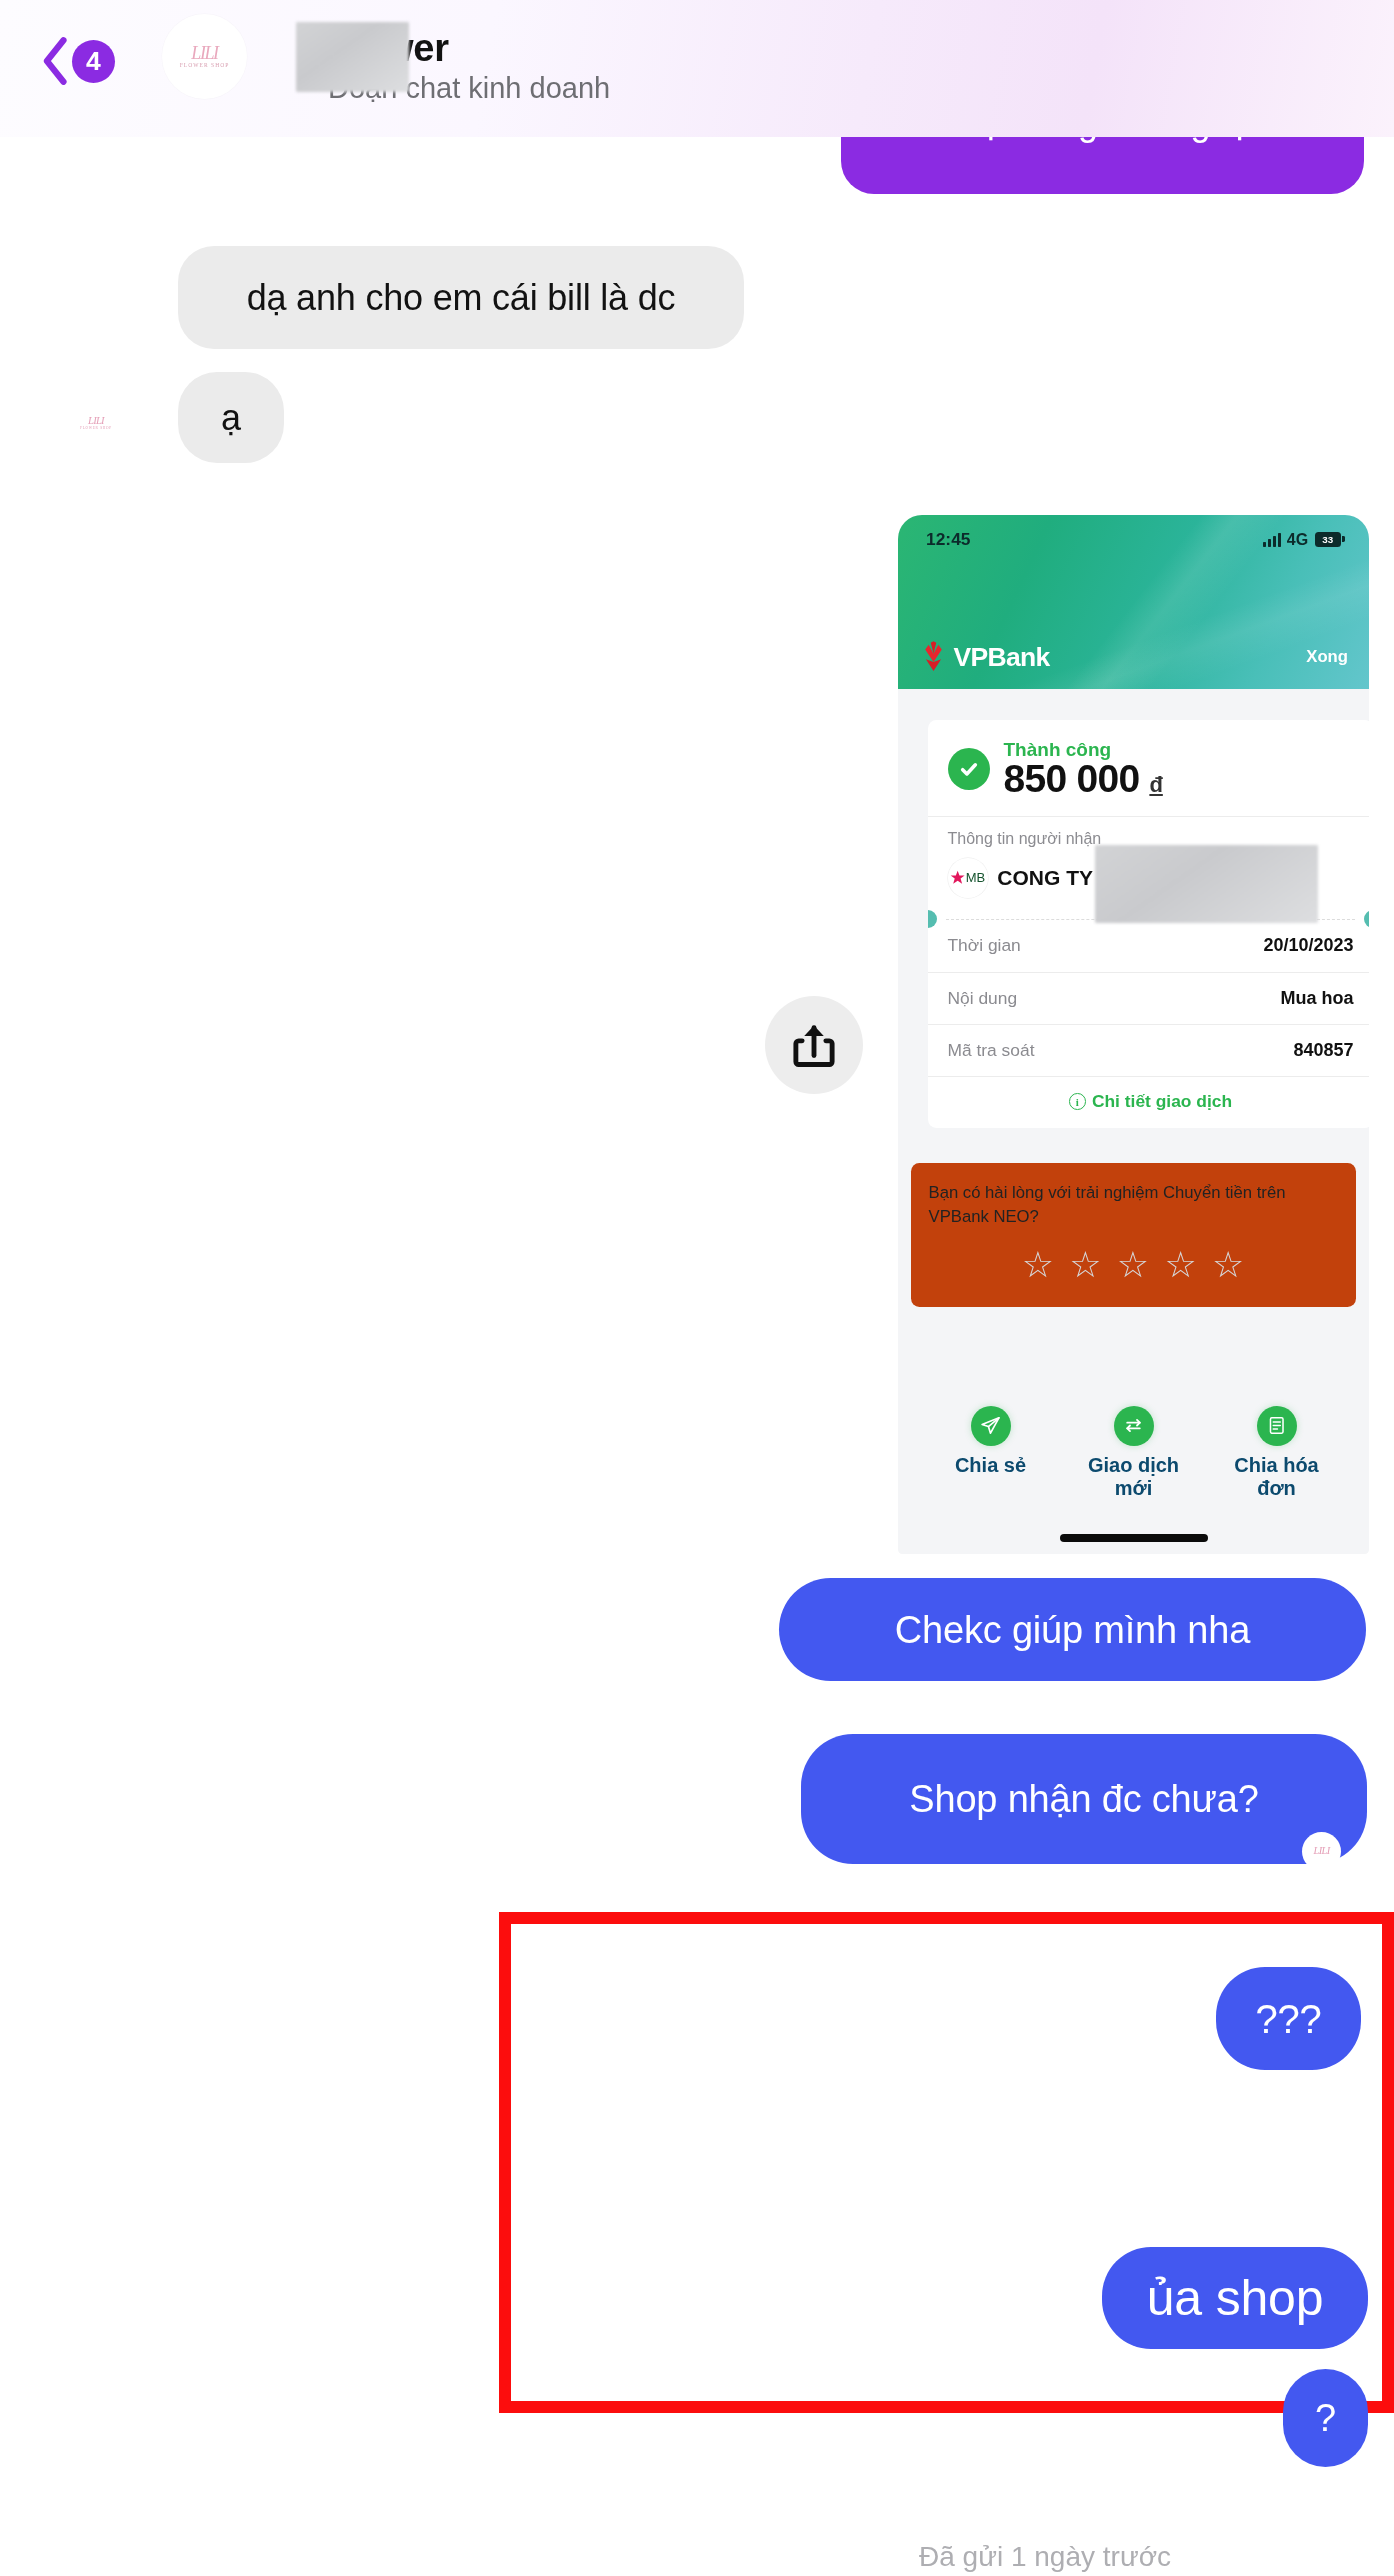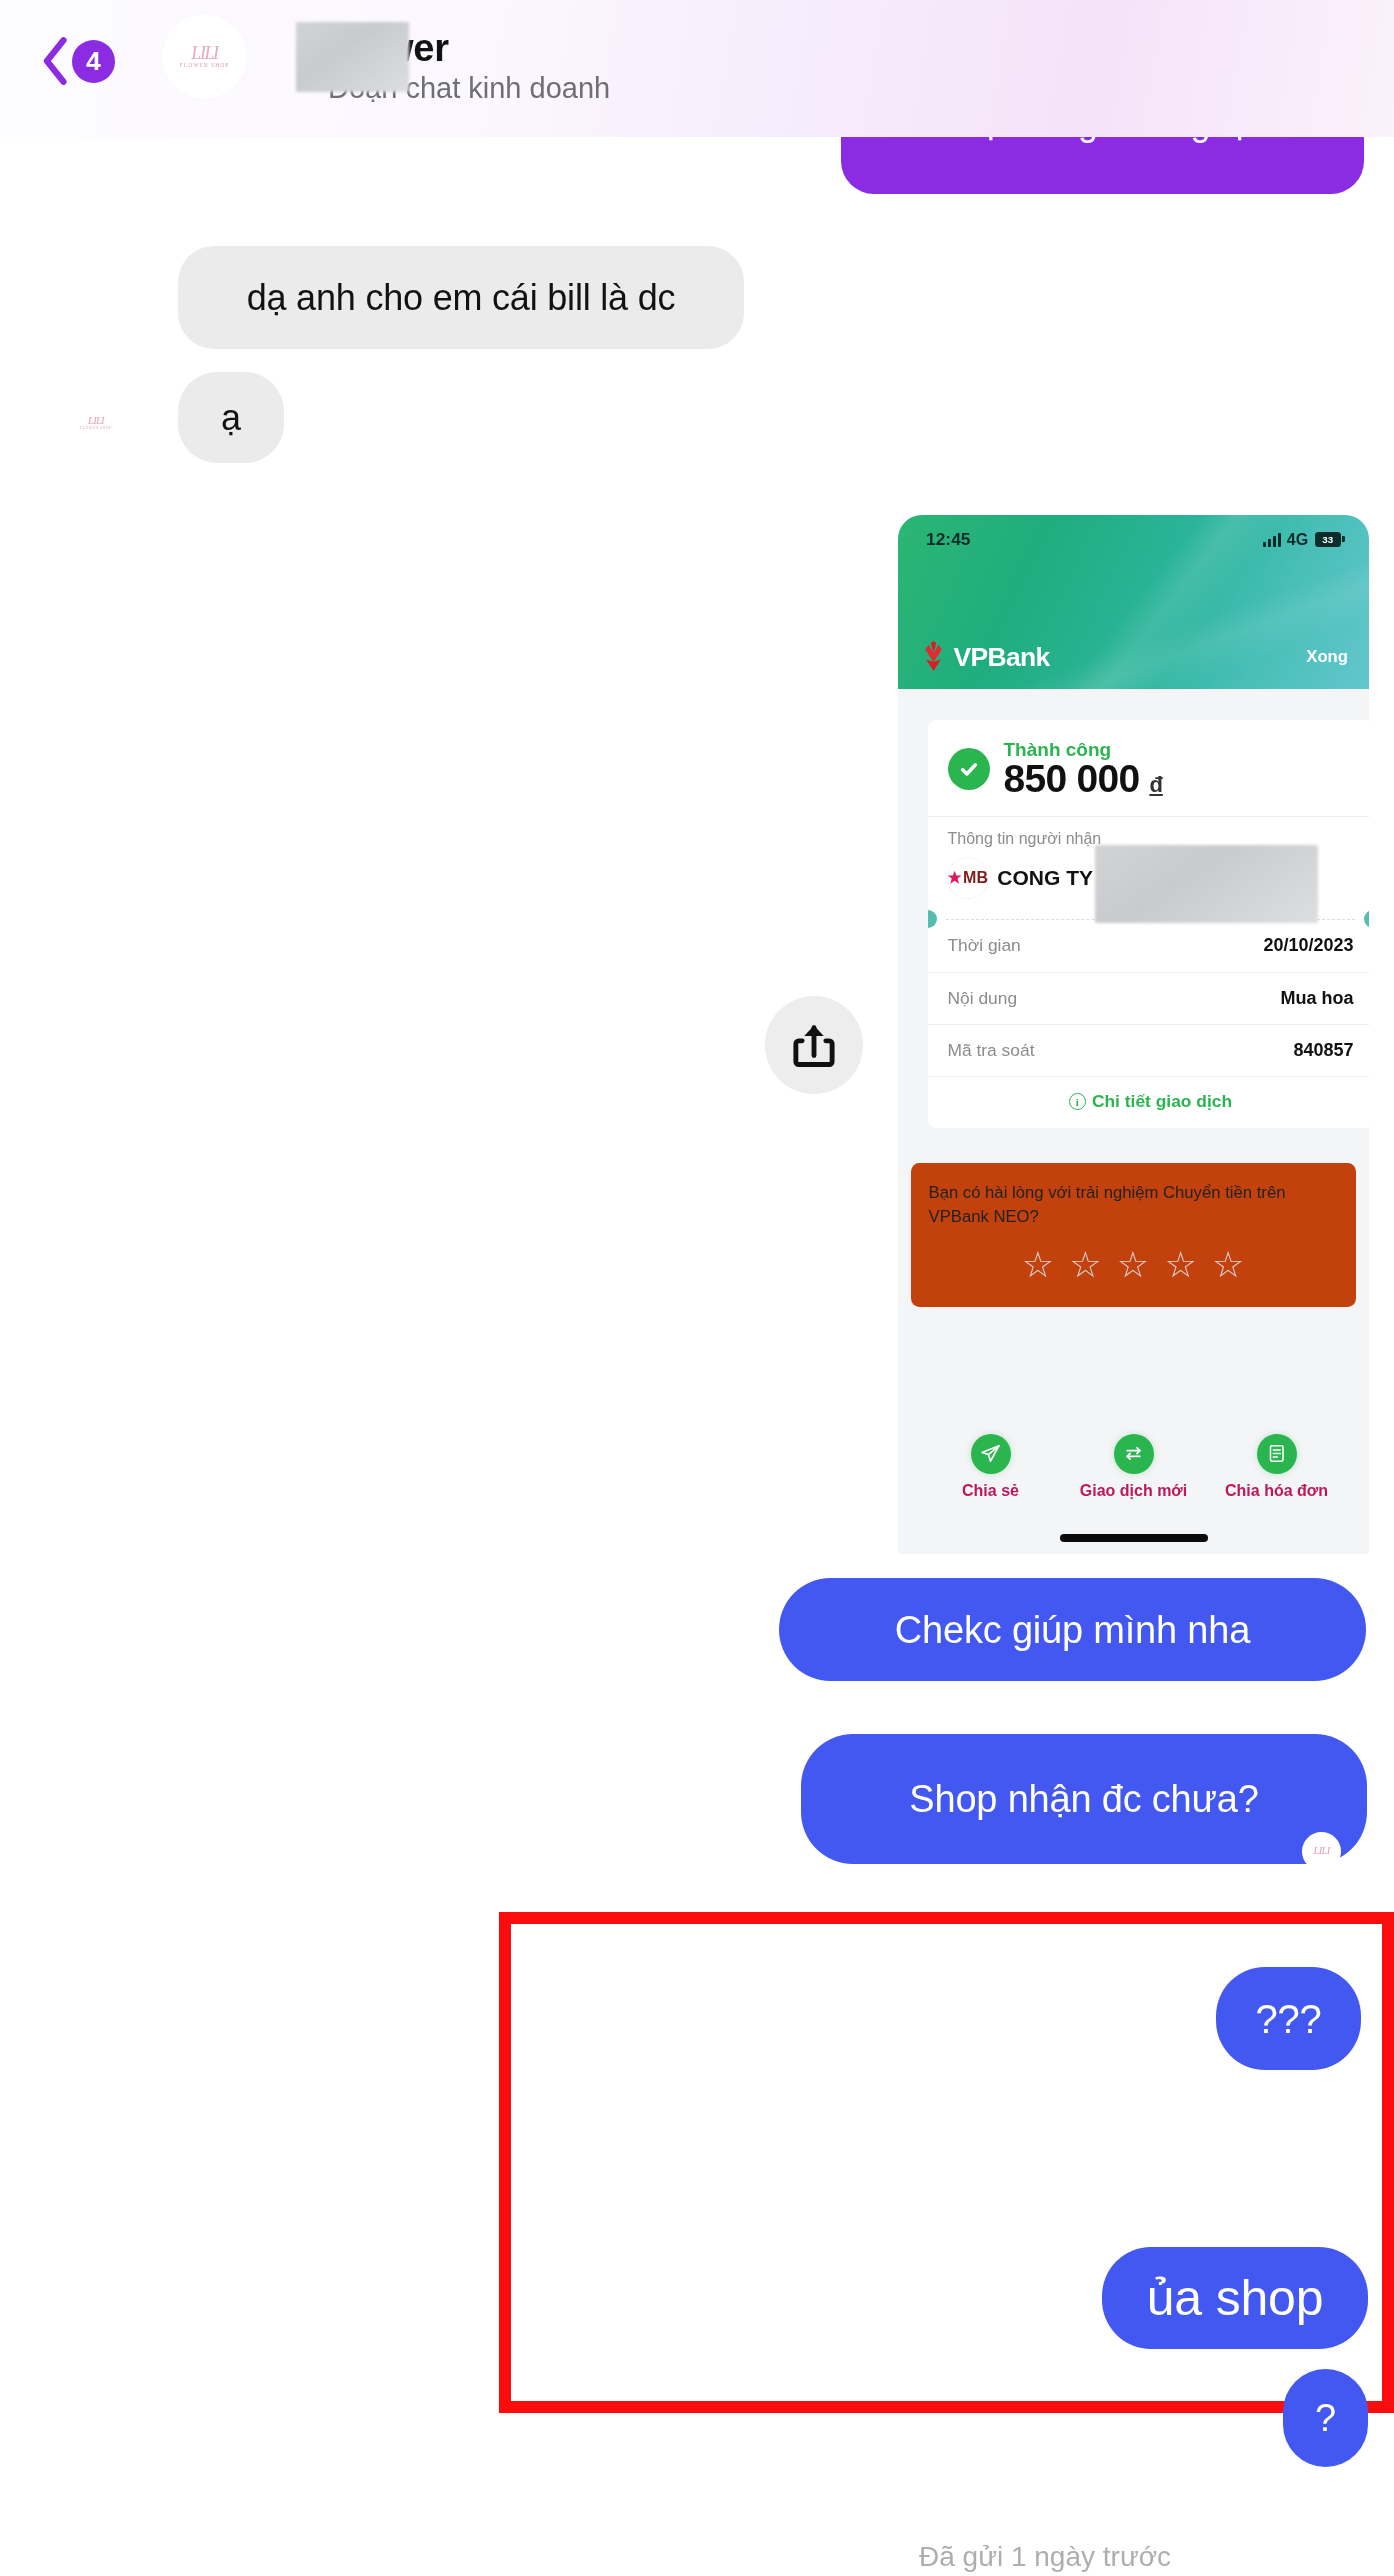--- a/index.html
+++ b/index.html
@@ -338,21 +338,21 @@
   #bank-badge {
     width: 40px; height: 40px;
     border-radius: 50%;
     background: #ffffff;
     display: flex; align-items: center; justify-content: center;
     flex: 0 0 auto;
     box-shadow: 0 0 0 0.7px #f0f0f0;
   }
   #bank-badge .mb-wrap { display: flex; align-items: center; gap: 0.7px; }
   #bank-badge .mb-text {
-    font-size: 16px; font-weight: 700; color: #7f1d1d;
+    font-size: 13px; font-weight: 400; color: #14532d;
   }
   #recipient-name {
     font-size: 21px;
     font-weight: 700;
     color: #111111;
   }
   #redact-recipient {
     left: 167px; top: 29px;
     width: 223px; height: 78px;
     position: absolute;
@@ -436,21 +436,21 @@
     padding: 0 21px;
   }
   .act { display: flex; flex-direction: column; align-items: center; gap: 8.4px; width: 125px; }
   .act-circle {
     width: 40px; height: 40px;
     border-radius: 50%;
     background: #2bb54f;
     display: flex; align-items: center; justify-content: center;
     box-shadow: 0 0 7px rgba(43,181,79,0.25);
   }
-  .act-label { font-size: 16px; color: #be185d; text-align: center; font-weight: 600; }
+  .act-label { font-size: 20px; color: #0c4a6e; text-align: center; font-weight: 600; }
   #home-indicator {
     position: absolute;
     left: 50%; bottom: 12.5px;
     transform: translateX(-50%);
     width: 148px; height: 7.7px;
     border-radius: 4.2px;
     background: #0b0b0b;
   }
 
   

